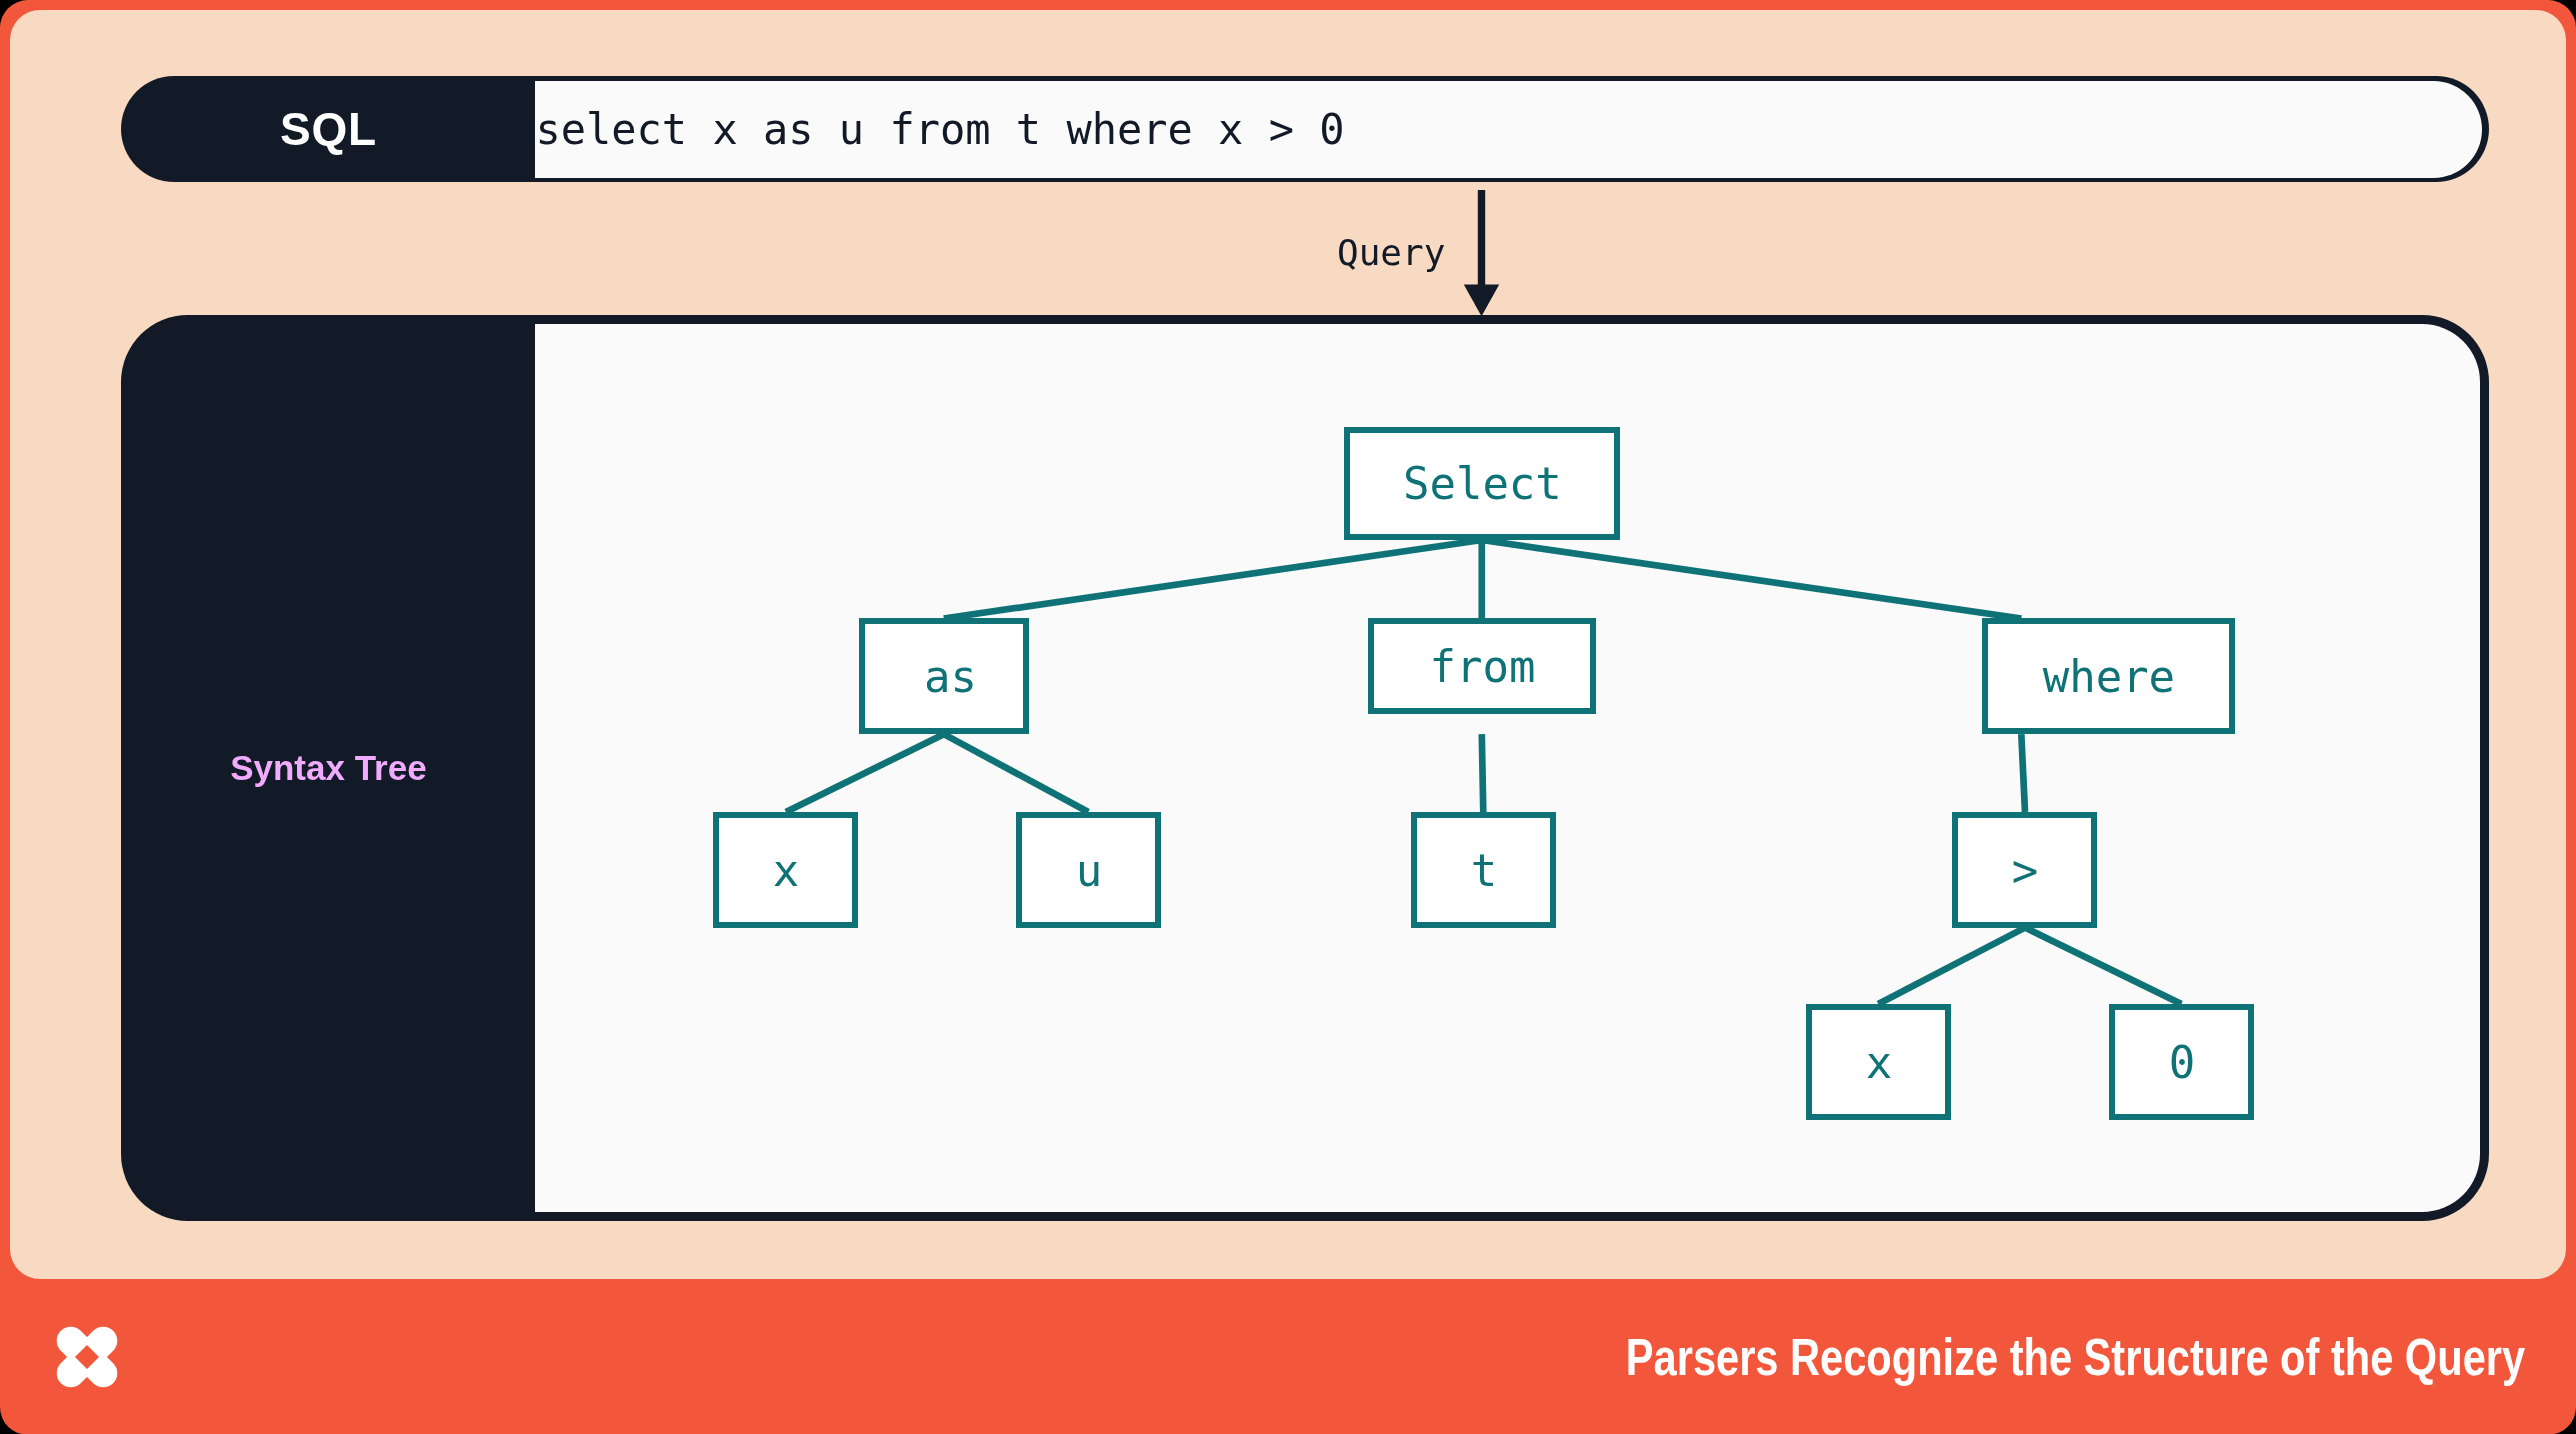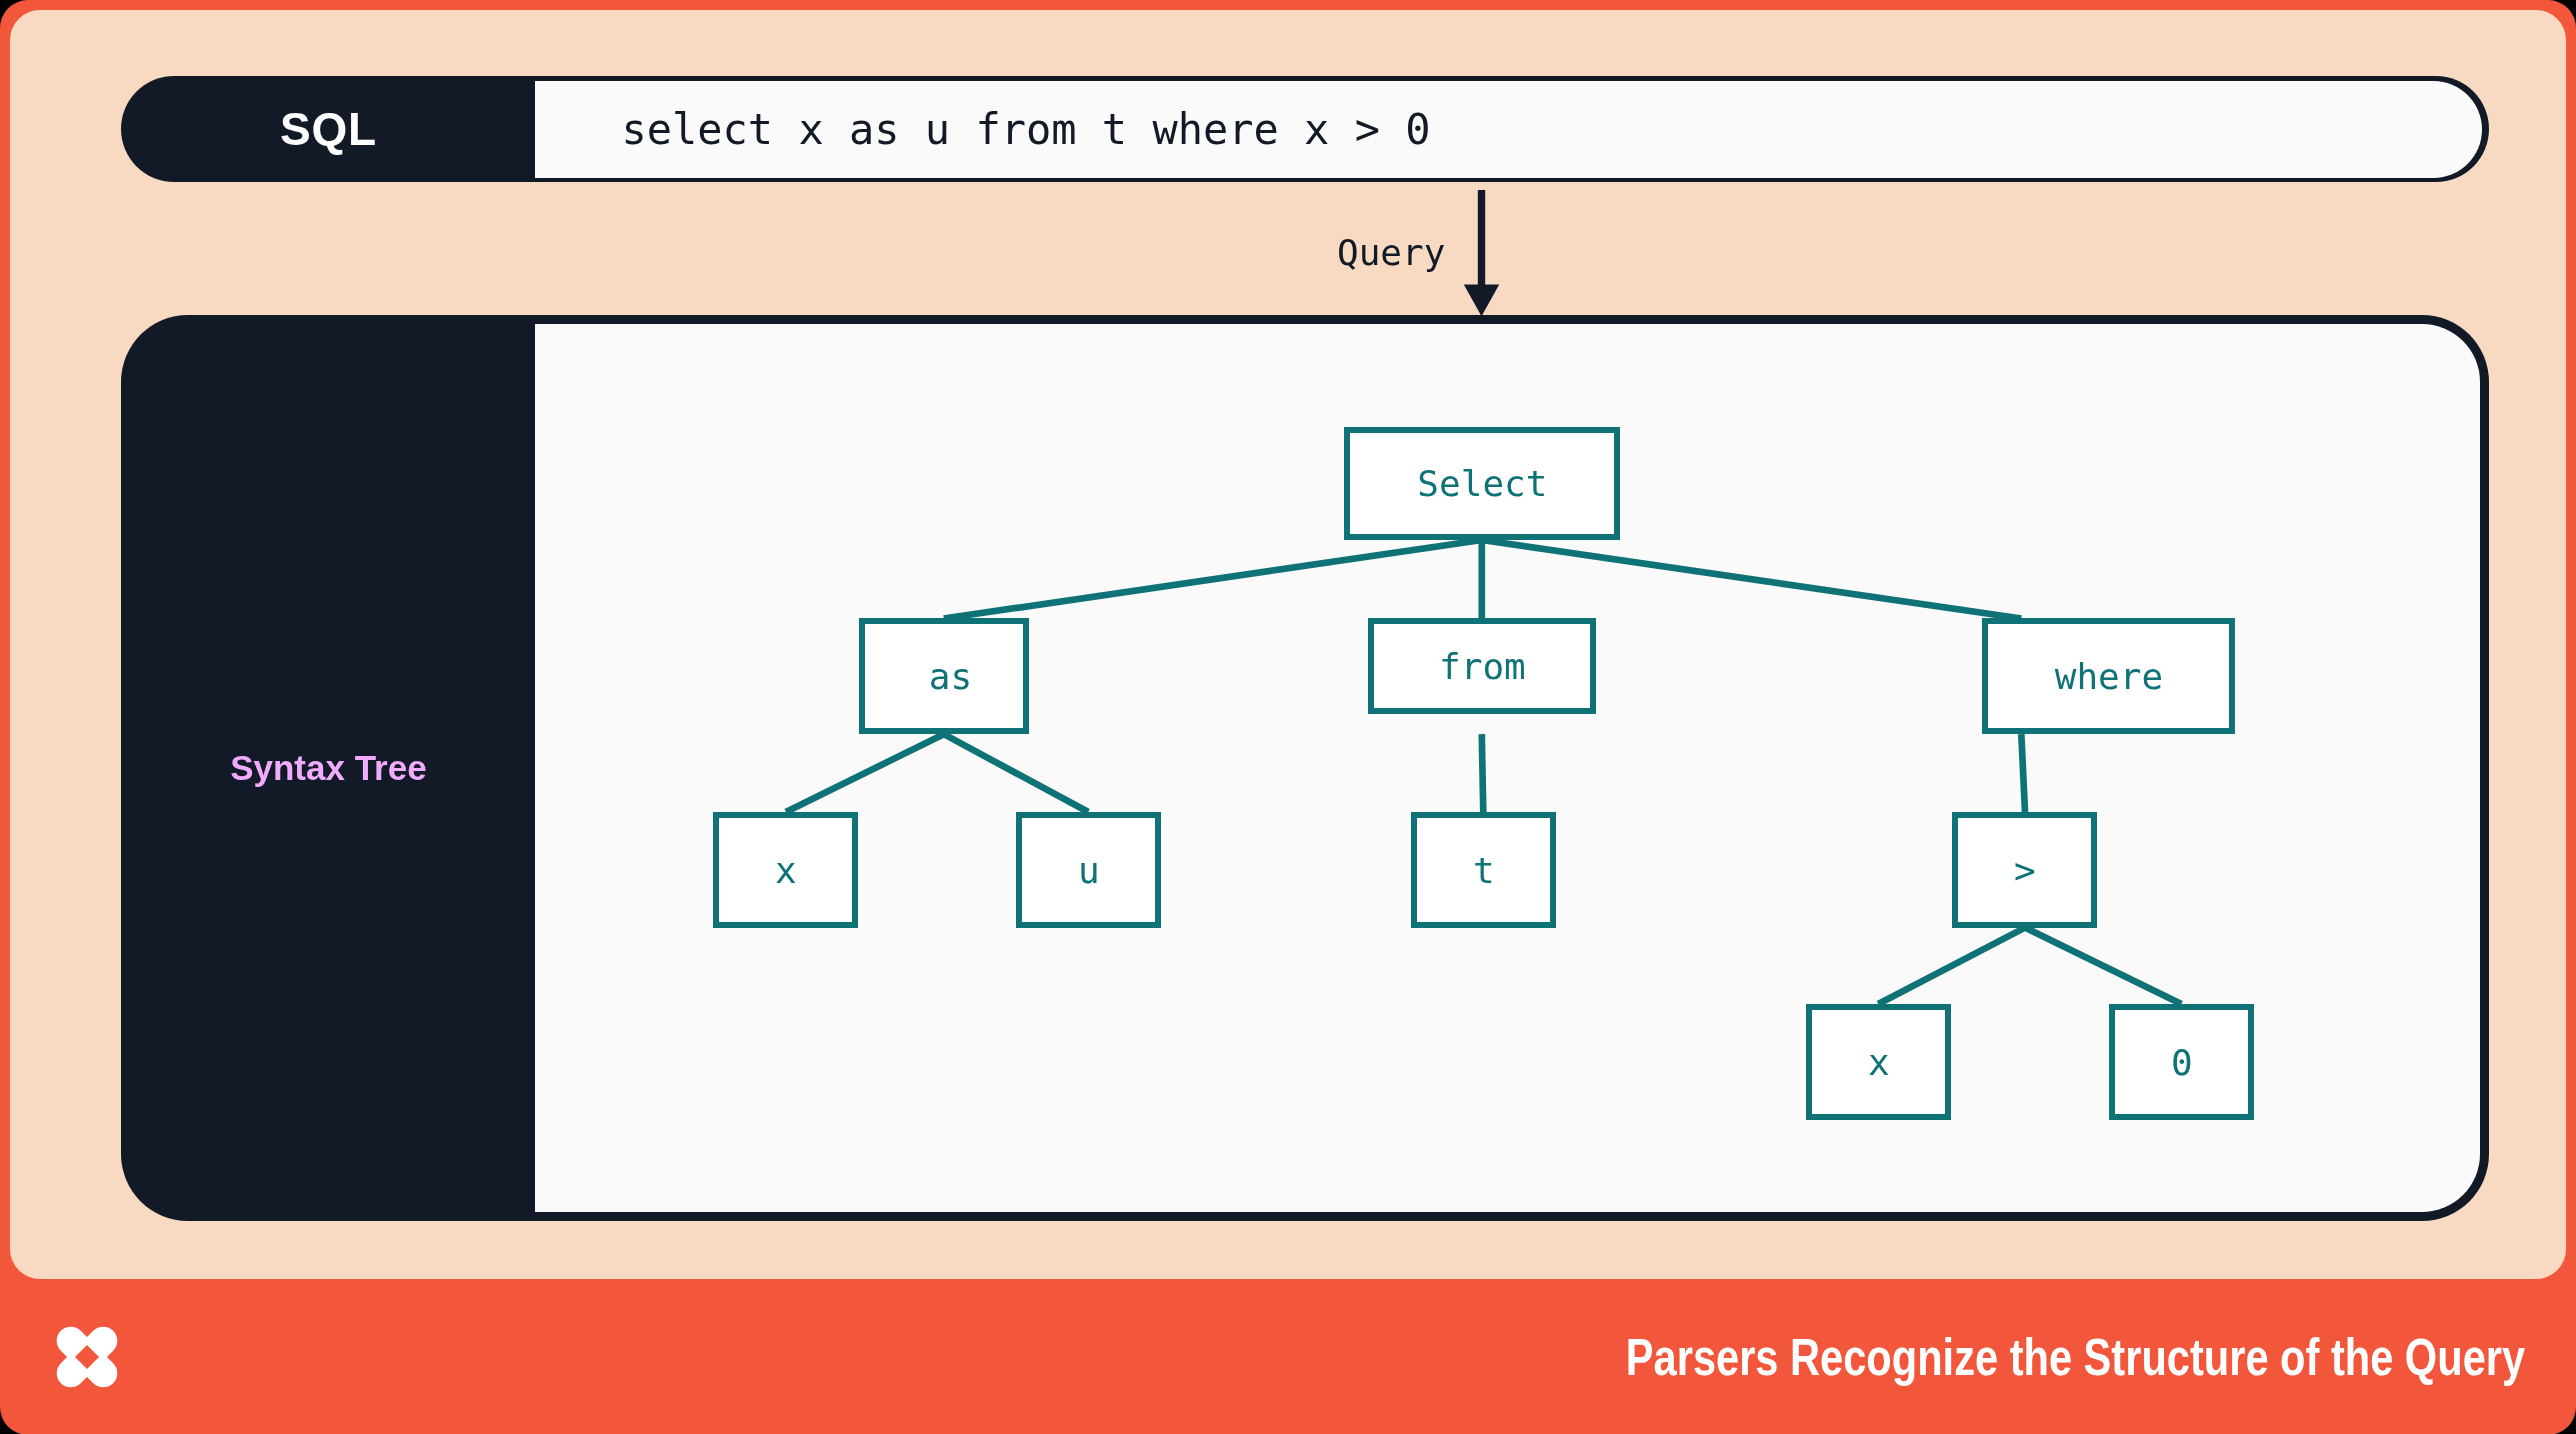--- a/index.html
+++ b/index.html
@@ -33,21 +33,21 @@
   .sql-bar{
     position:absolute;left:111px;top:66px;width:2368px;height:106px;
     background:var(--navy);
     border-radius:53px;
   }
   .sql-bar .bar-inner{
     position:absolute;left:414px;top:4.4px;right:7.4px;bottom:4.4px;
     background:var(--surface);
     border-radius:0 49px 49px 0;
     display:flex;align-items:center;
-    padding-left:86px;box-sizing:border-box;
+    box-sizing:border-box;
   }
   .sql-bar .bar-label{
     position:absolute;left:0;top:0;width:414px;height:100%;
     display:flex;align-items:center;justify-content:center;
     color:#fff;font-weight:bold;font-size:46px;letter-spacing:0.7px;
   }
   .sql-query-text{
     font-family:"DejaVu Sans Mono", monospace;
     font-size:42px;color:var(--navy);white-space:pre;
   }
@@ -80,21 +80,21 @@
 
   .edges-svg{position:absolute;left:0;top:0;pointer-events:none;}
   .tree-node{
     position:absolute;
     box-sizing:border-box;
     background:#FFFFFF;
     border:6.7px solid var(--teal);
     color:var(--teal);
     display:flex;align-items:center;justify-content:center;
     font-family:"DejaVu Sans Mono", monospace;
-    font-size:36px;
+    font-size:44px;
     text-align:center;
   }
 
   
   .footer{
     position:absolute;left:0;right:0;top:1279px;height:156px;
     display:flex;align-items:center;justify-content:space-between;margin-left:8px;
   }
   .footer-logo{margin-left:42px;width:74px;height:74px;flex:0 0 auto;}
   .footer-title{

